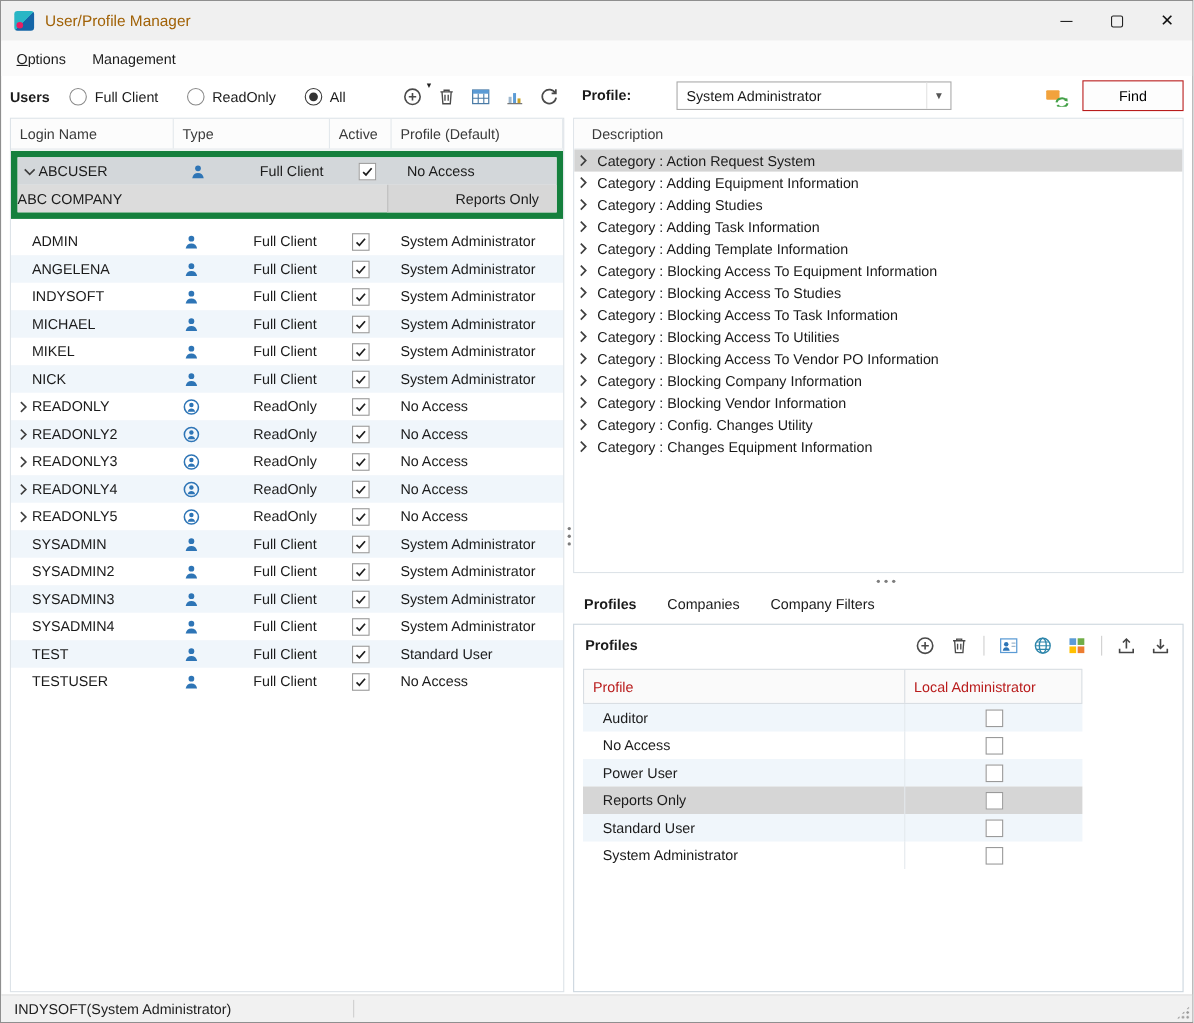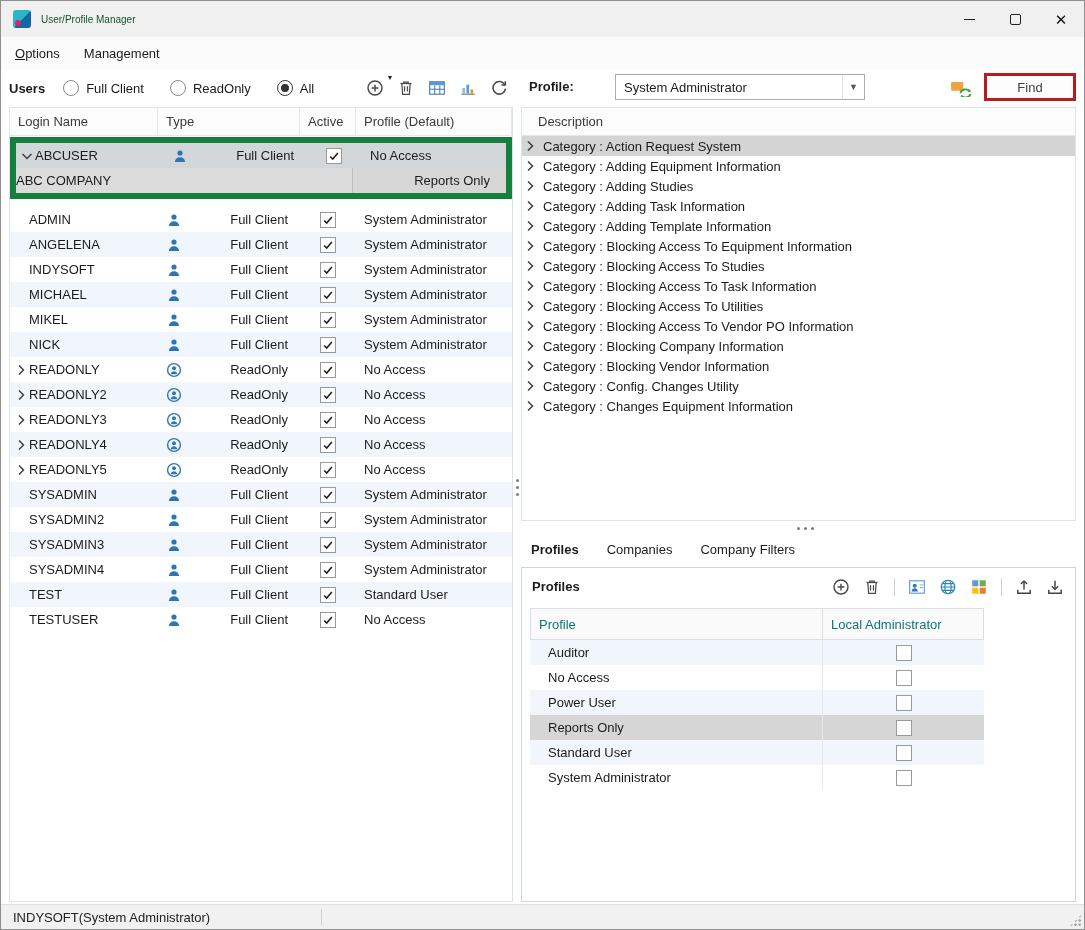--- a/index.html
+++ b/index.html
@@ -7,21 +7,21 @@
   .window{position:relative;width:1085px;height:930px;background:#fff;border:1px solid #8f8f8f;
           font-size:13px;color:#1b1b1b;overflow:hidden}
 
   
   .titlebar{position:absolute;left:0;top:0;right:0;height:36px;background:#f0f0f0;
             display:flex;align-items:center;padding-left:12px}
   .app-icon{width:18px;height:18px;border-radius:3px;position:relative;
             background:linear-gradient(135deg,#29b6c5 0 50%,#1565a7 50% 100%)}
   .app-icon::after{content:'';position:absolute;left:2px;bottom:2px;width:6px;height:6px;
             border-radius:50%;background:#e91e63}
-  .title-text{margin-left:10px;font-size:10px;color:#14532d}
+  .title-text{margin-left:10px;font-size:14px;color:#a16207}
   .win-btns{margin-left:auto;display:flex;height:100%}
   .win-btn{width:46px;height:100%;display:flex;align-items:center;justify-content:center;
            background:transparent;border:none;cursor:default}
   .ico-min{width:11px;height:1px;background:#222}
   .ico-max{width:11px;height:11px;border:1px solid #222;border-radius:2px}
   .ico-close{font-size:15px;color:#111;line-height:1}
 
   
   .menubar{position:absolute;left:0;top:36px;right:0;height:32px;display:flex;
            align-items:center;gap:24px;padding-left:14px;background:#fbfbfb}
@@ -82,22 +82,22 @@
   .right-panel{position:absolute;left:520px;top:70px;right:8px;bottom:27px}
   .profile-row{position:relative;height:34px}
   .profile-label{position:absolute;left:8px;top:8px;font-weight:bold}
   .dropdown{position:absolute;left:94px;top:3px;width:250px;height:26px;border:1px solid #ababab;
             background:#fff;display:flex;align-items:center;padding-left:8px}
   .dd-caret{margin-left:auto;width:22px;display:flex;align-items:center;justify-content:center;
             color:#555;font-size:9px;border-left:1px solid #e3e3e3;height:100%}
   .sync-btn{position:absolute;right:102px;top:6px;width:26px;height:22px;border:none;
             background:transparent;display:inline-flex;align-items:center;justify-content:center;padding:0}
   .sync-btn .ic{width:22px;height:18px}
-  .find-btn{position:absolute;right:0;top:2px;width:92px;height:28px;border:3px solid #b91c1c;
-            background:#fdfdfd;font-size:13px;font-family:inherit;color:#404040}
+  .find-btn{position:absolute;right:0;top:2px;width:92px;height:28px;border:1px solid #b91c1c;
+            background:#fdfdfd;font-size:13px;font-family:inherit;color:#000000}
 
   .desc-grid{position:absolute;top:36px;left:0;right:0;height:414px;border:1px solid #dde3e8;
              background:#fff;overflow:hidden}
   .desc-header{height:28px;display:flex;align-items:center;padding-left:16px;
                border-bottom:1px solid #e3e8ec;background:#fcfcfc;color:#3a3a3a}
   .catrow{display:flex;align-items:center;height:20px;padding-left:0}
   .catrow.sel{background:#d4d4d4}
   .catrow .chev{margin-right:5px}
 
   .h-splitter{position:absolute;top:452px;left:0;right:0;height:10px;display:flex;
@@ -108,21 +108,21 @@
   .tabs{position:absolute;top:464px;left:10px;right:0;height:28px;display:flex;gap:28px;
         align-items:center}
   .tab{color:#1b1b1b}
   .tab.active{font-weight:bold}
 
   .profiles-box{position:absolute;top:496px;left:0;right:0;bottom:0;border:1px solid #ccd6de;
                 background:#fff;overflow:hidden}
   .box-label{position:absolute;left:10px;top:11px;font-weight:bold}
   .box-toolbar{position:absolute;right:8px;top:7px;display:flex;align-items:center;gap:7px}
   .ptable{position:absolute;left:8px;top:40px;width:454px}
-  .ptable-header{display:flex;height:32px;border:1px solid #d9dee3;background:#fafafa;color:#0f766e}
+  .ptable-header{display:flex;height:32px;border:1px solid #d9dee3;background:#fafafa;color:#b91c1c}
   .phcell0{width:292px;border-right:1px solid #d9dee3;display:flex;align-items:center;padding-left:8px}
   .phcell1{flex:1;display:flex;align-items:center;padding-left:8px}
   .prow{display:flex;height:25px}
   .prow.alt{background:#f0f6fb}
   .prow.sel{background:#d6d6d6}
   .pcell0{width:292px;display:flex;align-items:center;padding-left:18px}
   .pcell1{flex:1;display:flex;align-items:center;justify-content:center;border-left:1px solid #e4e9ed}
 
   
   .statusbar{position:absolute;left:0;right:0;bottom:0;height:25px;background:#f1f1f1;

